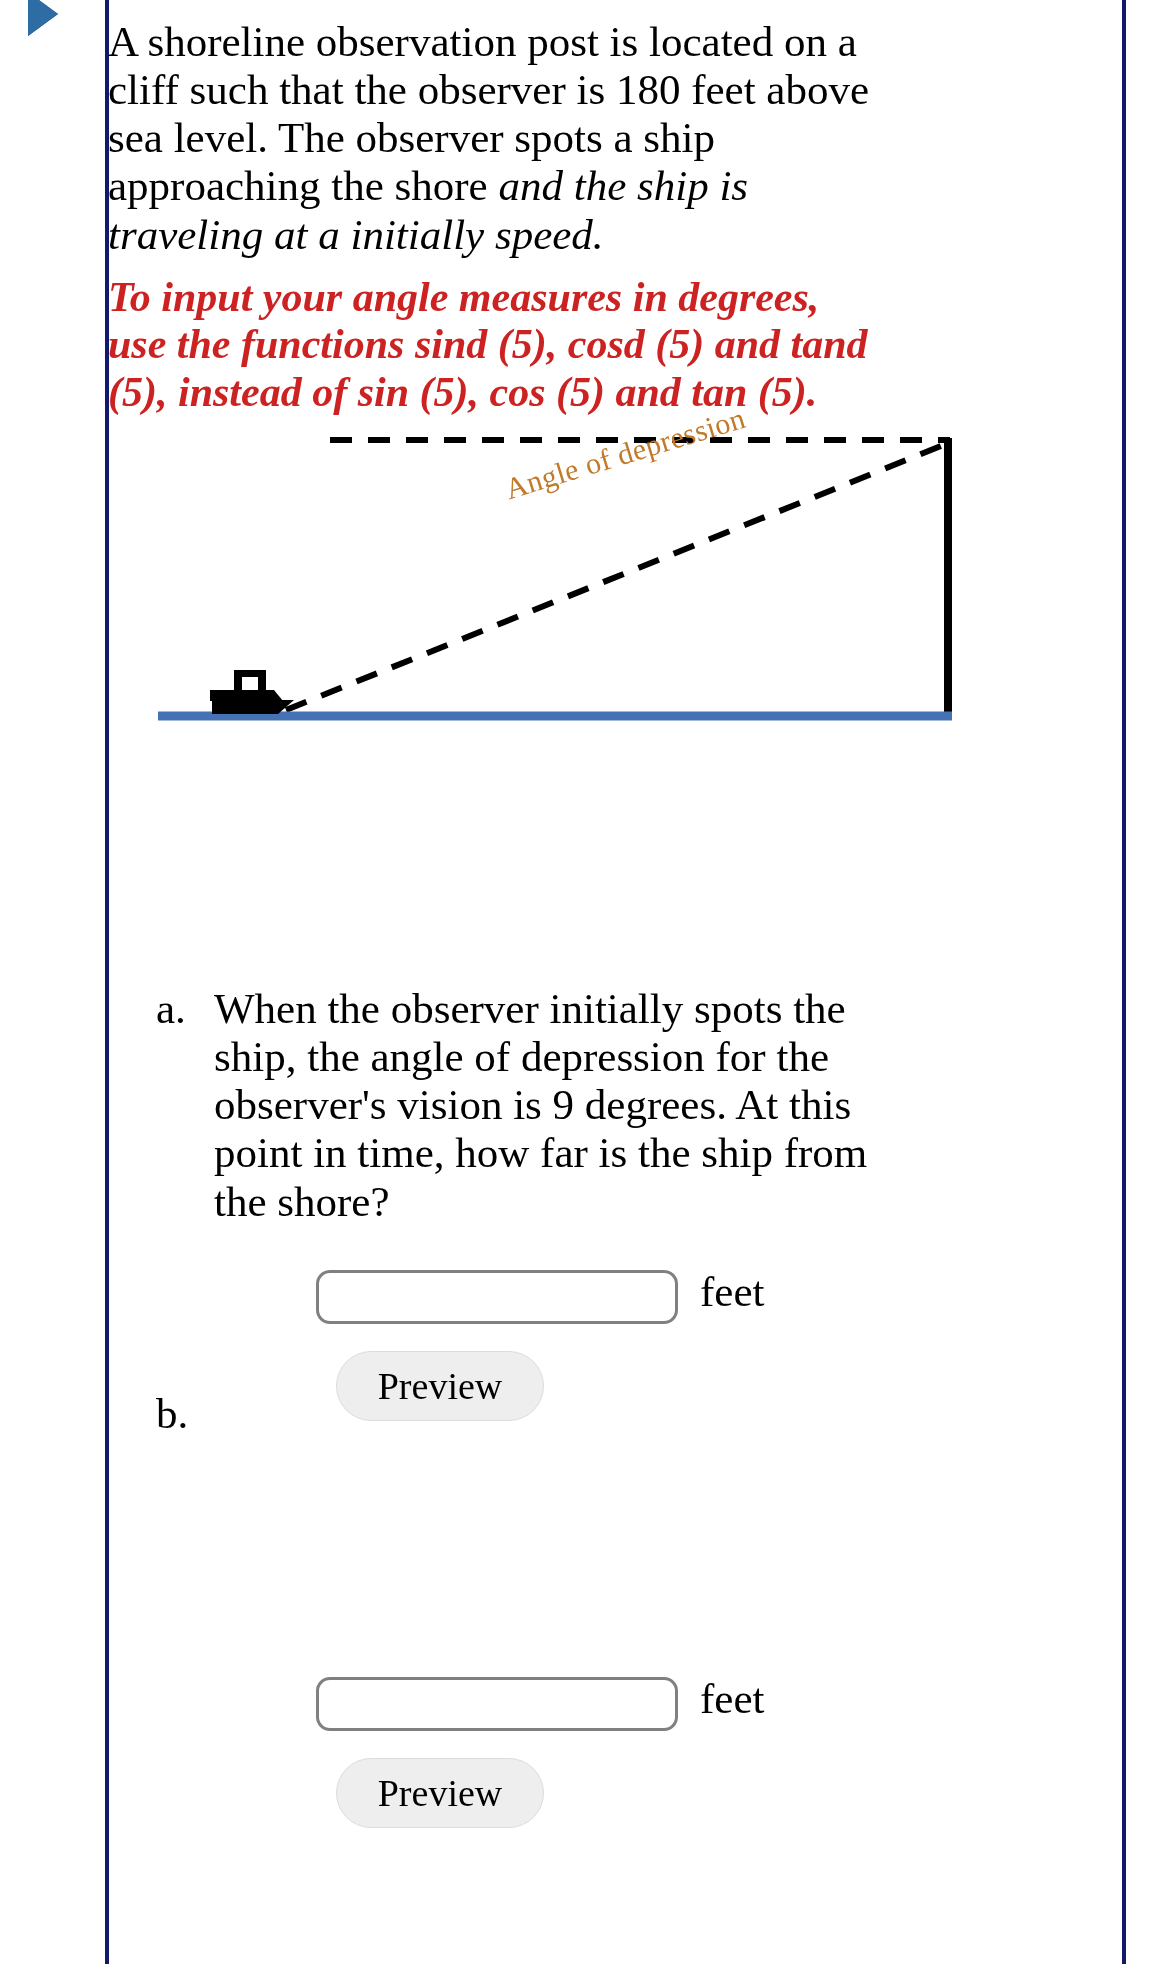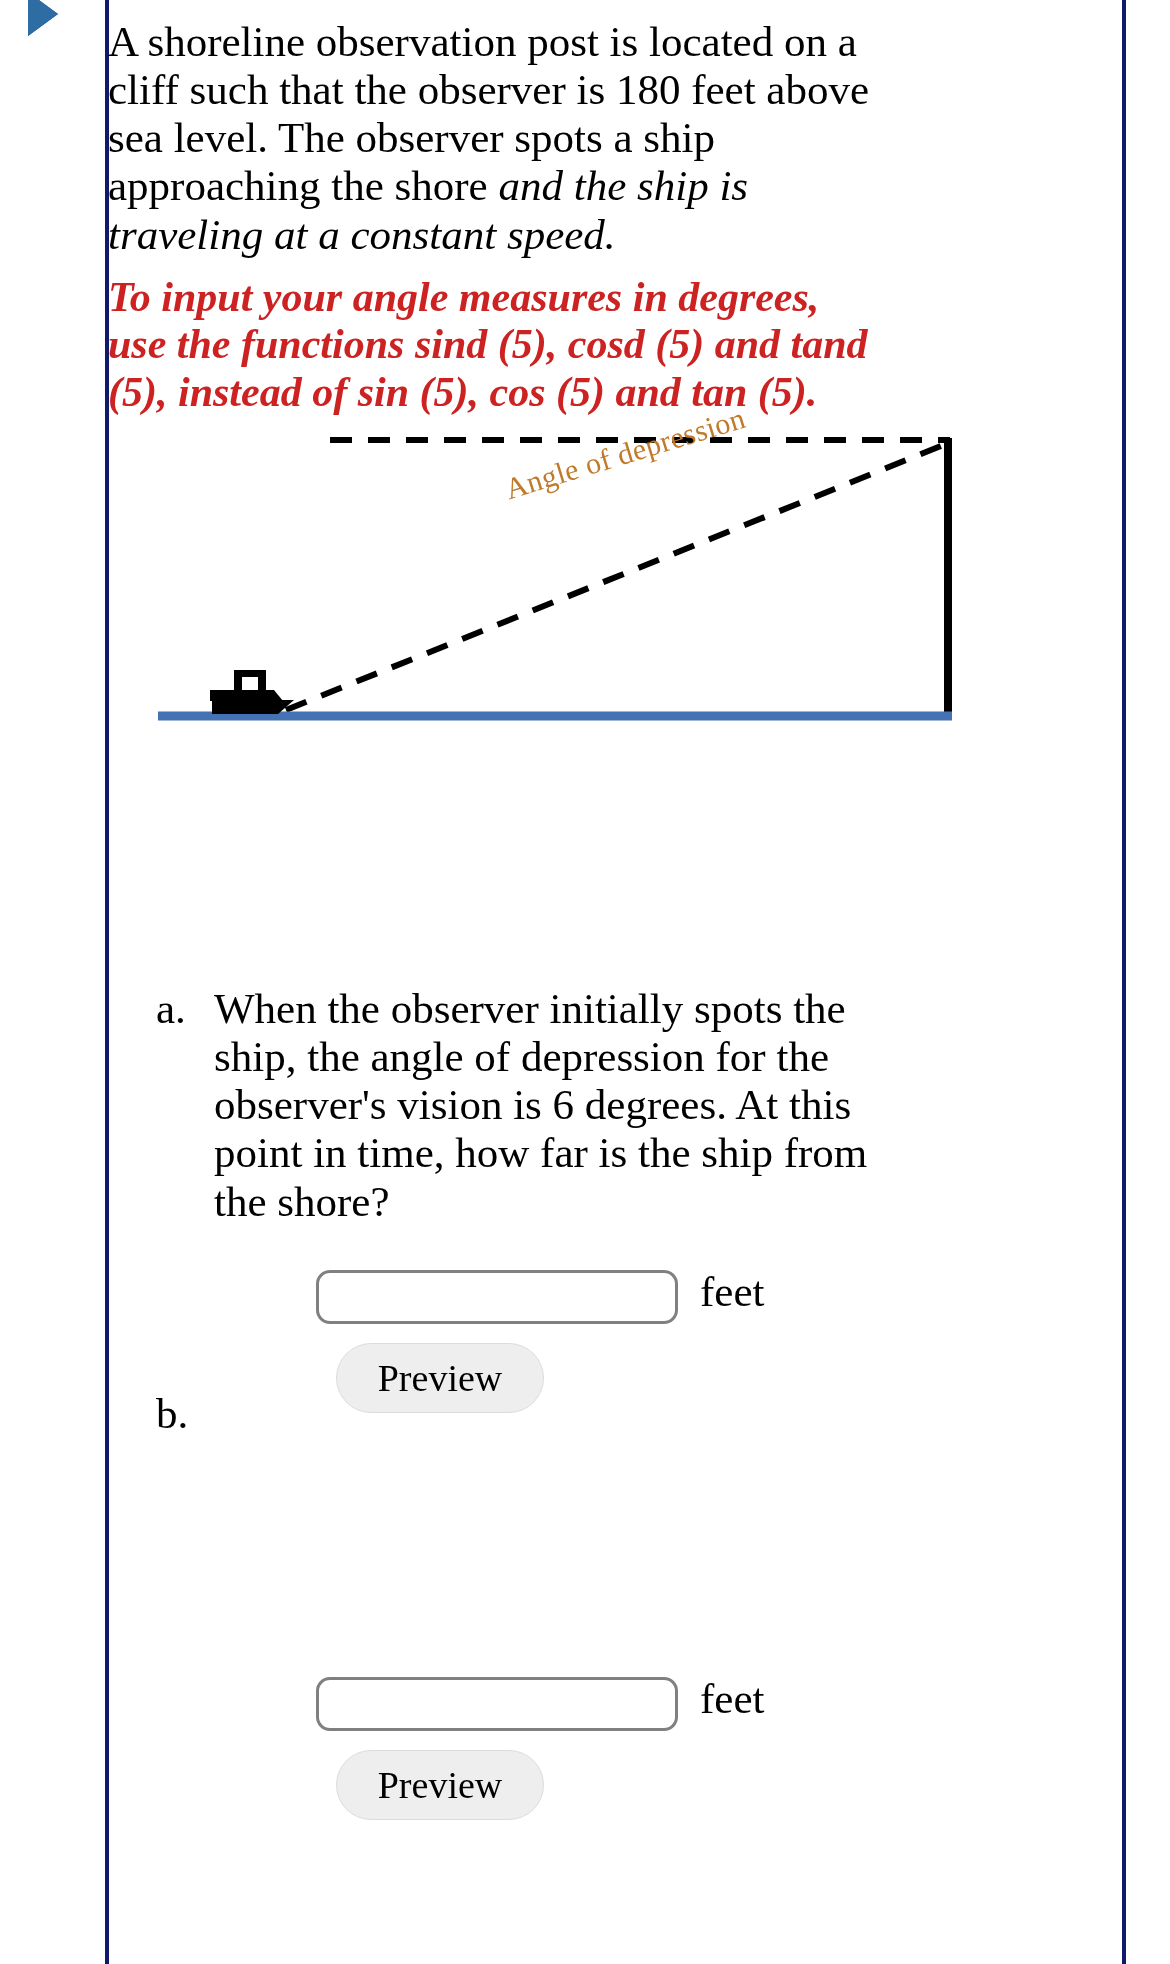--- a/index.html
+++ b/index.html
@@ -167,41 +167,42 @@
     width: 208px;
     height: 70px;
     background: #eeeeee;
     border: 1px solid #dcdcdc;
     border-radius: 38px;
     font-family: "Liberation Serif", "DejaVu Serif", serif;
     font-size: 38px;
     color: #000;
     cursor: pointer;
     padding: 0;
+    margin-top: 8px;
   }
   .preview-btn.a { left: 228px; top: 1343px; }
   .preview-btn.b { left: 228px; top: 1750px; }
 </style>
 </head>
 <body>
 
 <div id="page-root">
 
   <div class="expand-triangle"></div>
   <div class="v-rule left"></div>
   <div class="v-rule right"></div>
 
   <div class="scrollbar-track">
     
   </div>
 
   <div id="content">
 
     <p class="para stmt"><span>A shoreline observation post is located on a cliff such that the observer is 180 feet above sea level. The observer spots a ship approaching the shore</span>
-      <span class="italic">and the ship is traveling at a constant speed.</span></p>
+      <span class="italic">and the ship is traveling at a initially speed.</span></p>
 
     <p class="redblock">To input your angle measures in degrees, use the functions sind (5), cosd (5) and tand (5), instead of sin (5), cos (5) and tan (5).</p>
 
     <div class="diagram">
       <svg width="950" height="330" viewBox="0 0 950 330" xmlns="http://www.w3.org/2000/svg">
 
         <line x1="192" y1="22" x2="812" y2="22" stroke="#000000" stroke-width="6" stroke-dasharray="22 16" stroke-linecap="butt"></line>
 
         <line x1="148" y1="292" x2="808" y2="26" stroke="#000000" stroke-width="6" stroke-dasharray="22 16" stroke-linecap="butt"></line>
 
@@ -215,21 +216,21 @@
           <rect x="96" y="252" width="8" height="22"></rect>
           <rect x="96" y="252" width="32" height="7"></rect>
           <rect x="120" y="252" width="8" height="22"></rect>
         </g>
       </svg>
       <div class="angle-label">Angle of depression</div>
     </div>
 
     <div class="qpart part-a">
       <span class="marker">a.</span>
-      <div class="qtext">When the observer initially spots the ship, the angle of depression for the observer's vision is 6 degrees. At this point in time, how far is the ship from the shore?</div>
+      <div class="qtext">When the observer initially spots the ship, the angle of depression for the observer's vision is 9 degrees. At this point in time, how far is the ship from the shore?</div>
     </div>
 
     <div class="answer-row a">
       <input class="answer-input" type="text" placeholder="" style="">
       <span class="unit-label">feet</span>
     </div>
     <button class="preview-btn a">Preview</button>
 
     <div class="qpart part-b">
       <span class="marker">b.</span>

